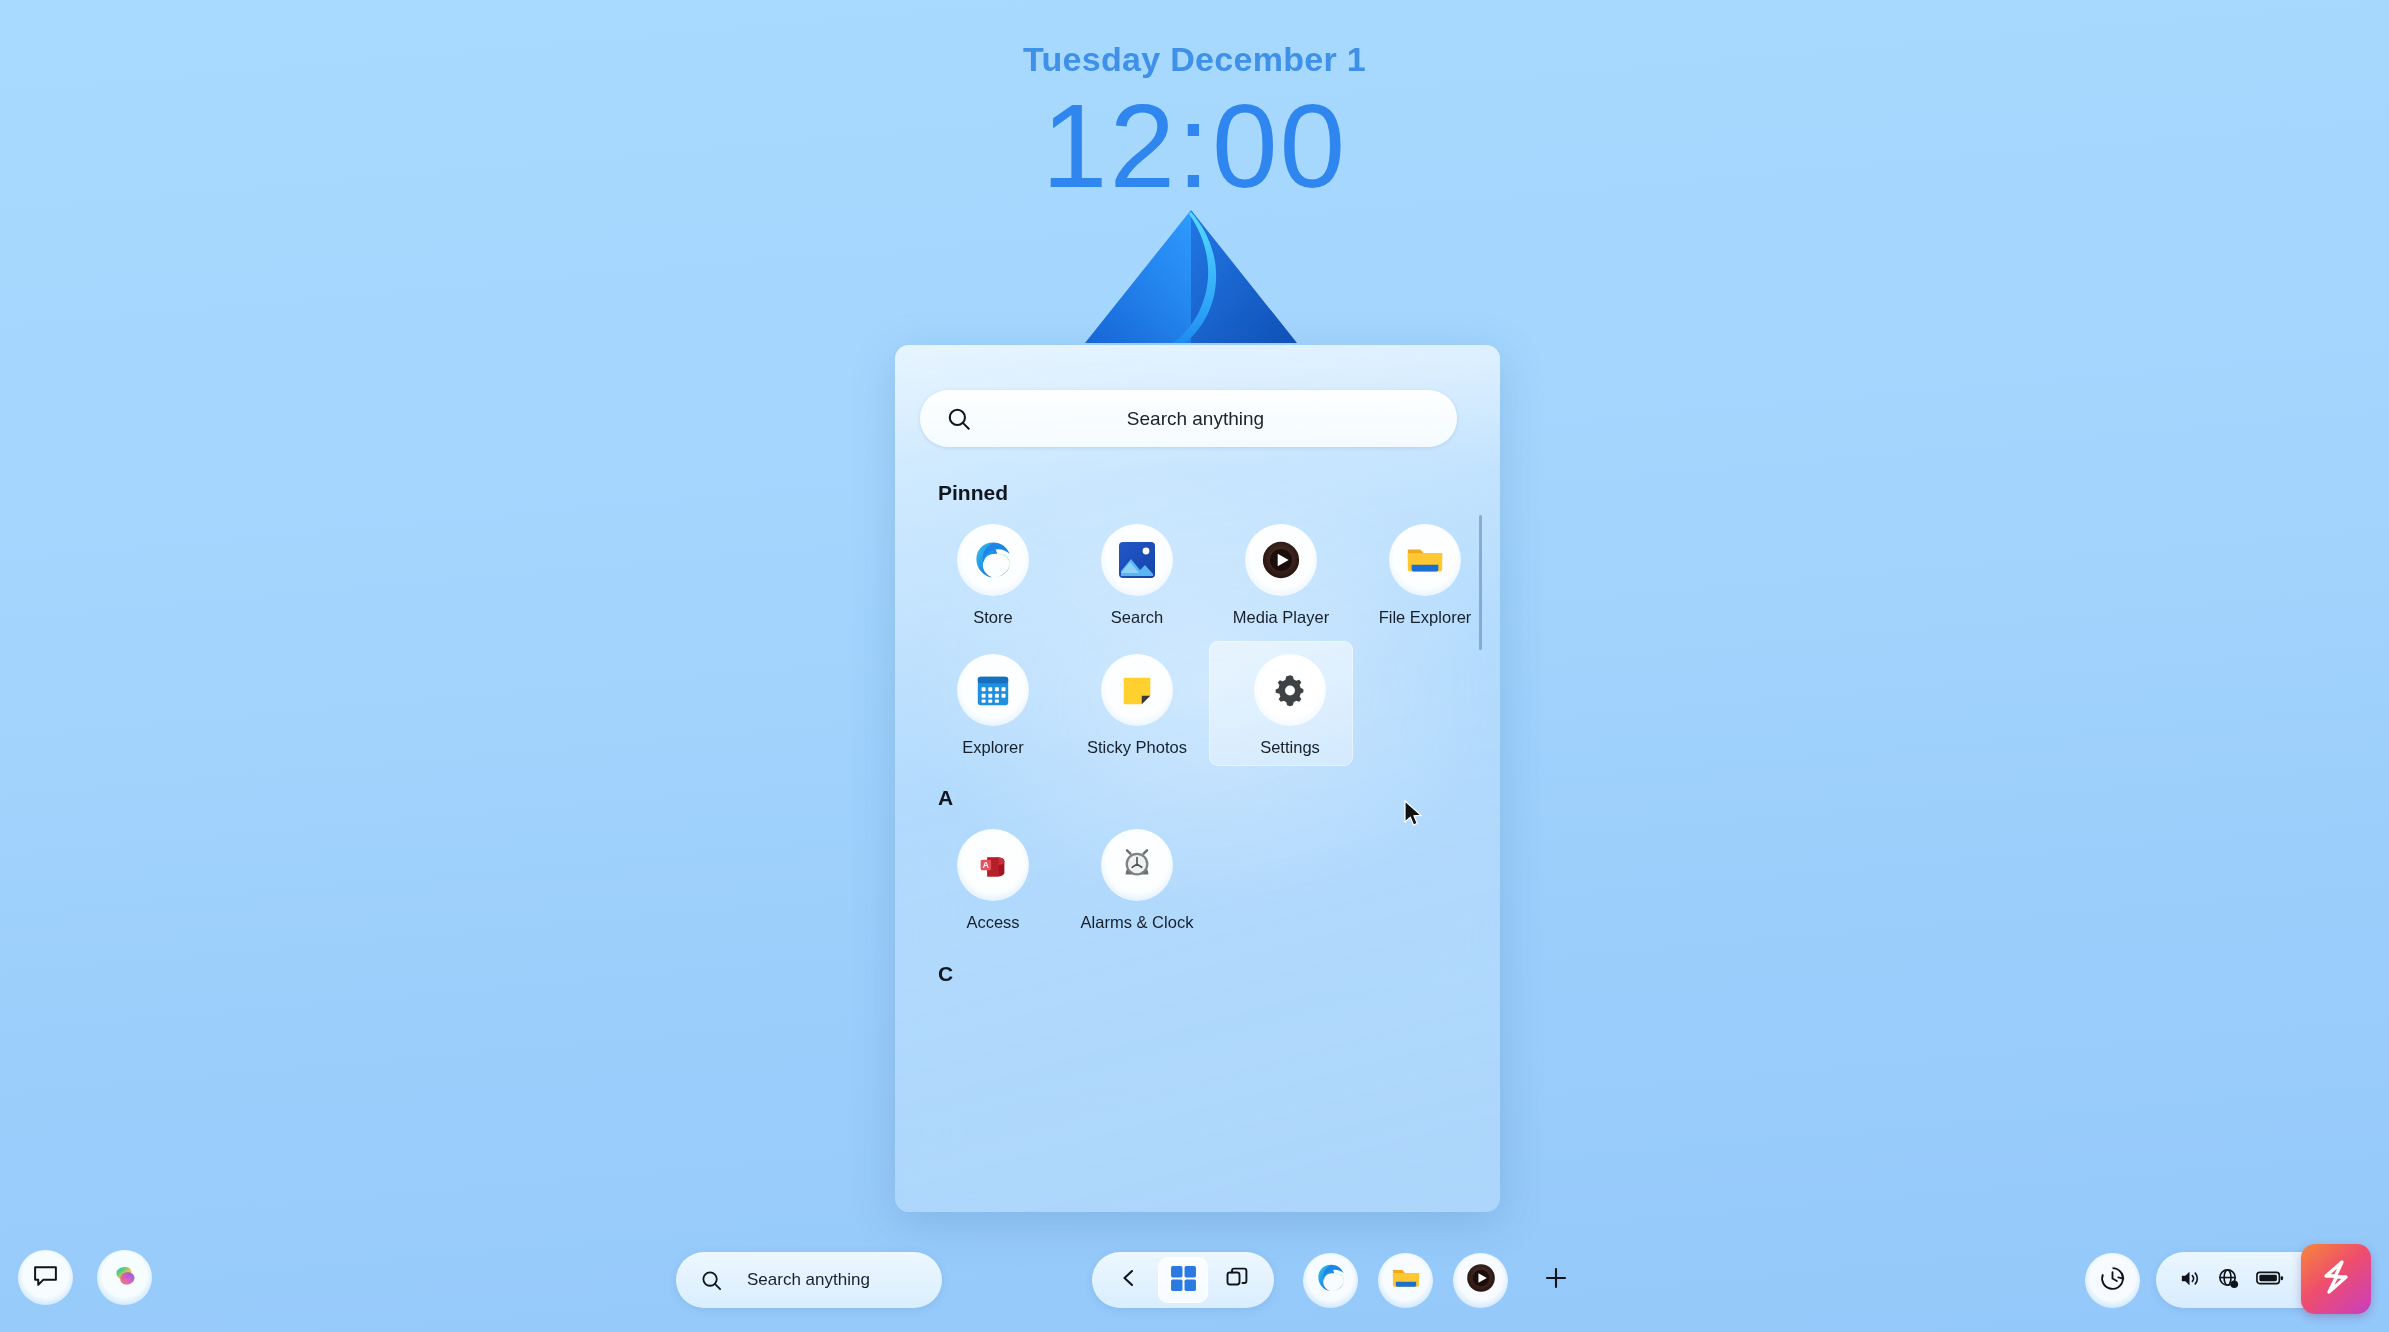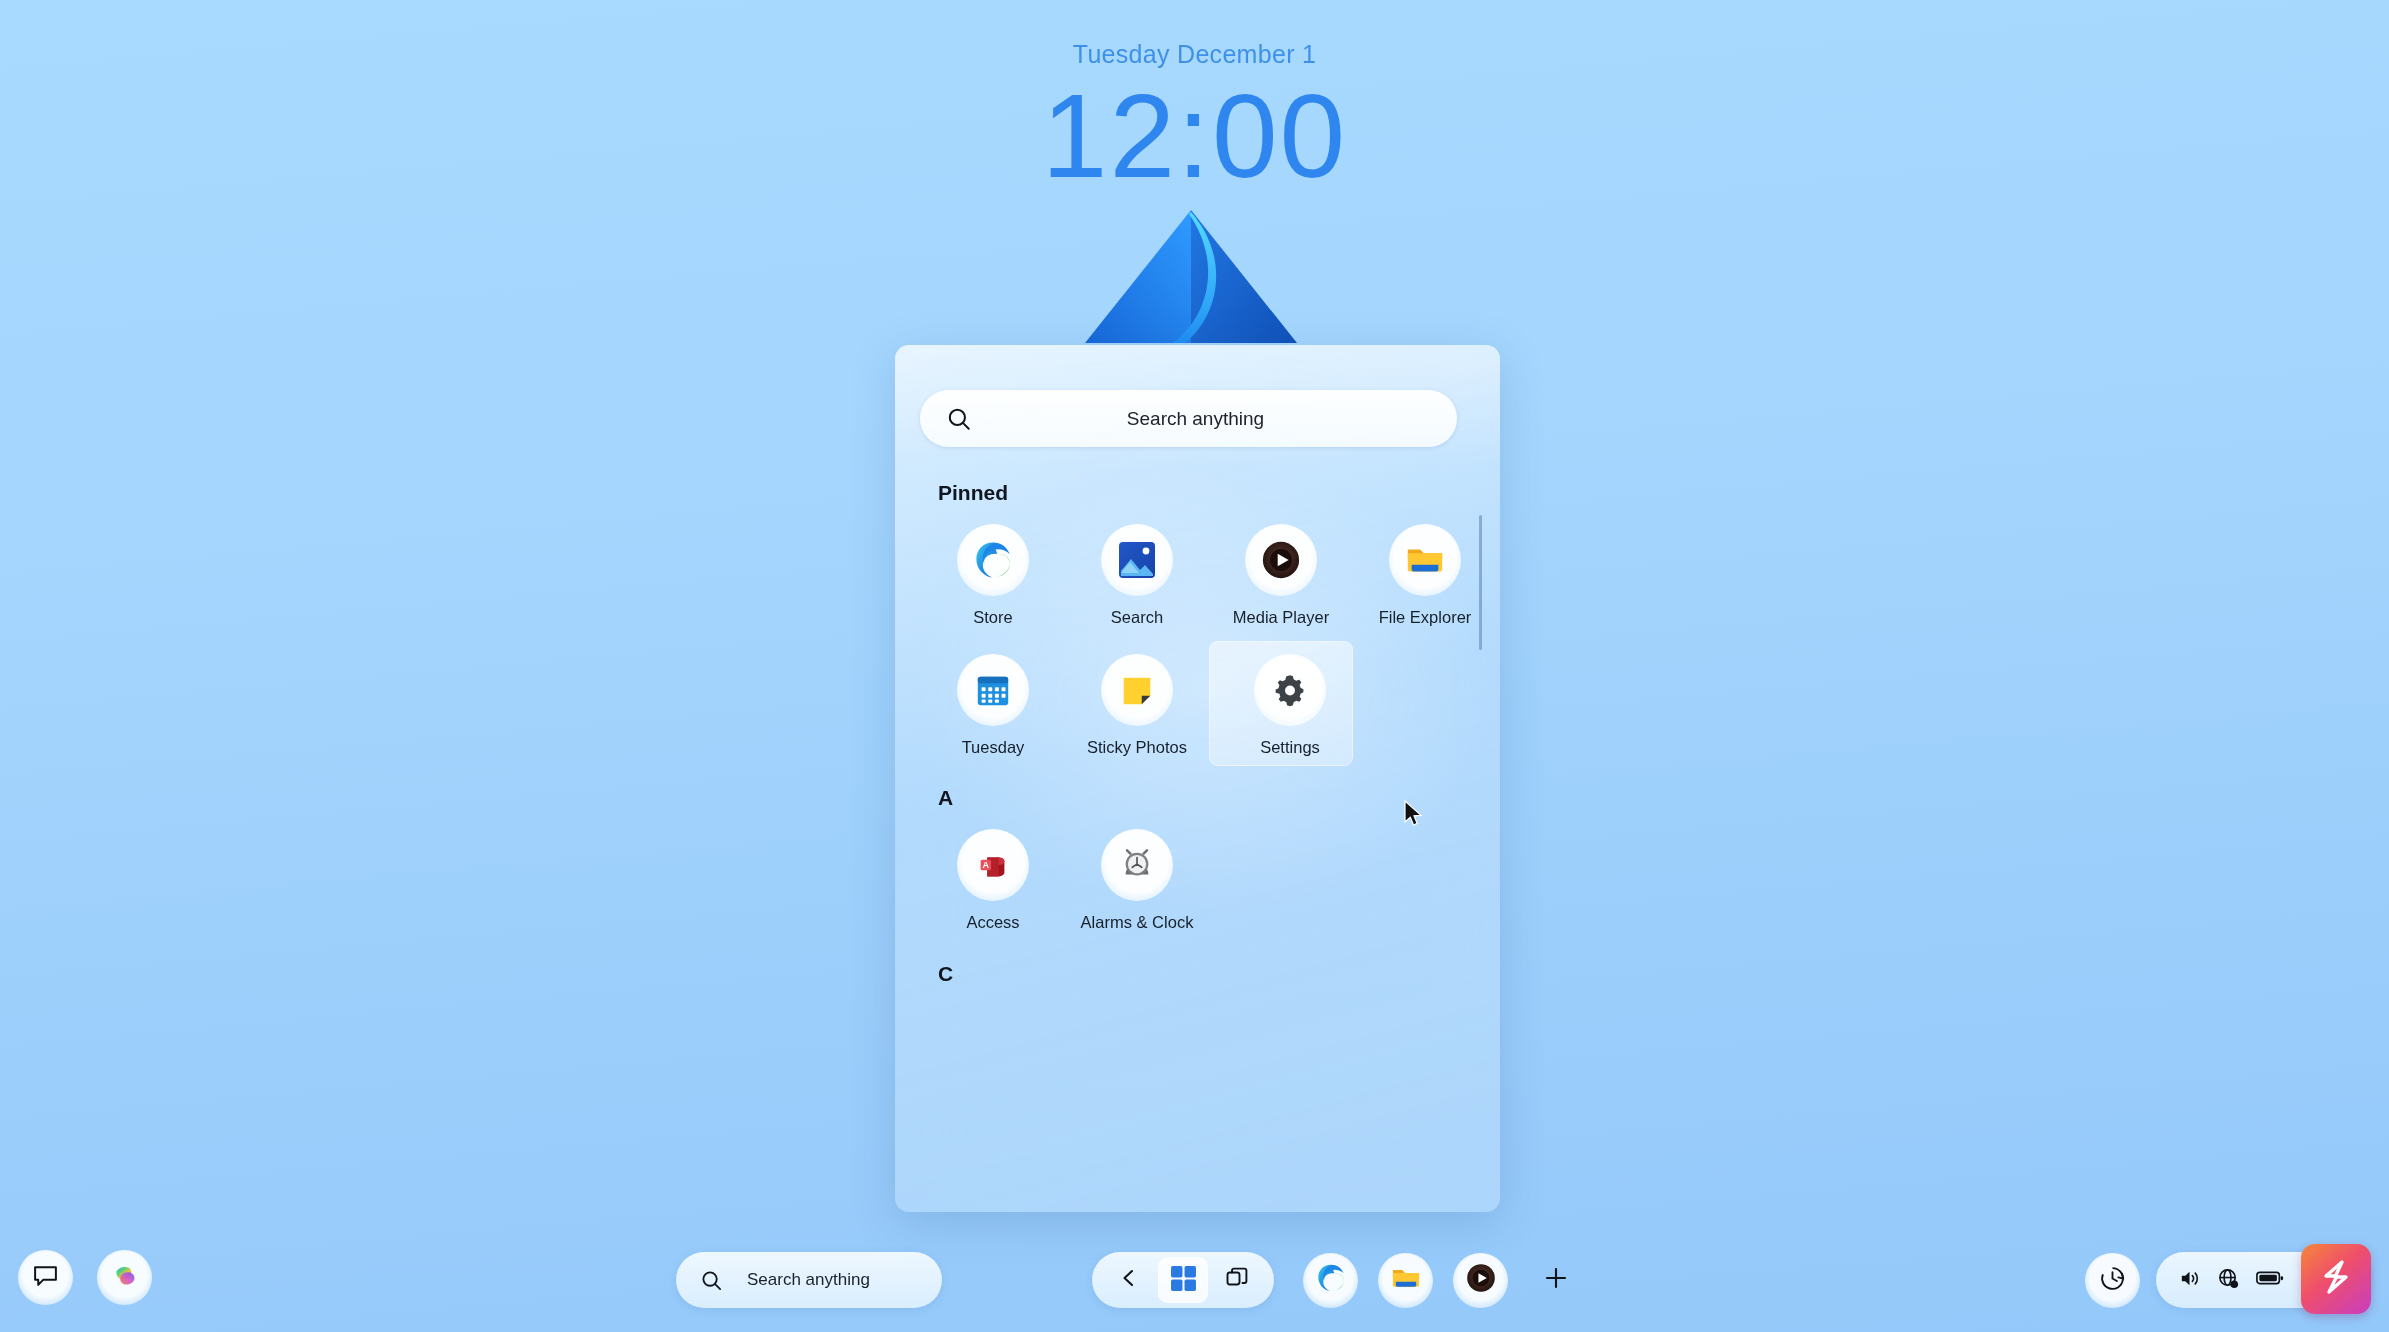--- a/index.html
+++ b/index.html
@@ -14,24 +14,24 @@
   }
 
   
   #desktop-clock {
     position: absolute;
     top: 40px; left: 0; right: 0;
     text-align: center;
     z-index: 2;
   }
   #clock-date {
-    font-size: 25px;
+    font-size: 34px;
     color: #3e90e8;
     letter-spacing: 0.3px;
-    font-weight: 400;
+    font-weight: 700;
   }
   #clock-time {
     font-size: 118px;
     line-height: 1.05;
     color: #2f86ef;
     font-weight: 400;
     letter-spacing: 2px;
     margin-top: 6px;
   }
 
@@ -361,21 +361,21 @@
               <rect x="8" y="24" width="4.2" height="4.2" rx="0.8"></rect>
               <rect x="15" y="24" width="4.2" height="4.2" rx="0.8"></rect>
               <rect x="22" y="24" width="4.2" height="4.2" rx="0.8"></rect>
               <rect x="29" y="24" width="4.2" height="4.2" rx="0.8"></rect>
               <rect x="8" y="30" width="4.2" height="3.4" rx="0.8"></rect>
               <rect x="15" y="30" width="4.2" height="3.4" rx="0.8"></rect>
               <rect x="22" y="30" width="4.2" height="3.4" rx="0.8"></rect>
             </g>
           </svg>
         </div>
-        <div class="app-label">Tuesday</div>
+        <div class="app-label">Explorer</div>
       </div>
 
 
       <div class="app-tile">
         <div class="app-ico">
           <svg width="38" height="38" viewBox="0 0 40 40">
             <path d="M6 7 h28 v19 l-9 9 H6 Z" fill="#ffd02e"></path>
             <path d="M34 26 l-9 9 v-9 Z" fill="#3a3a3a"></path>
           </svg>
         </div>

